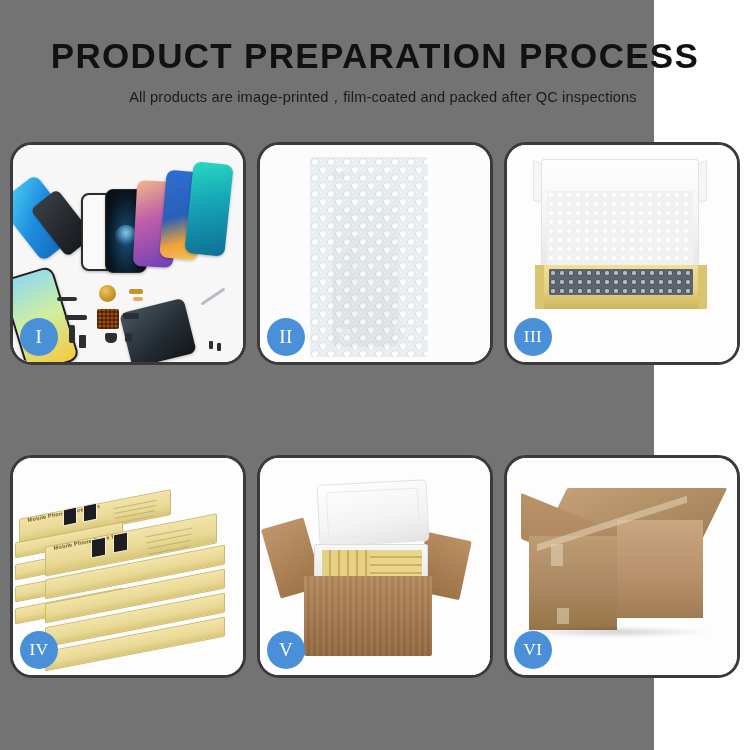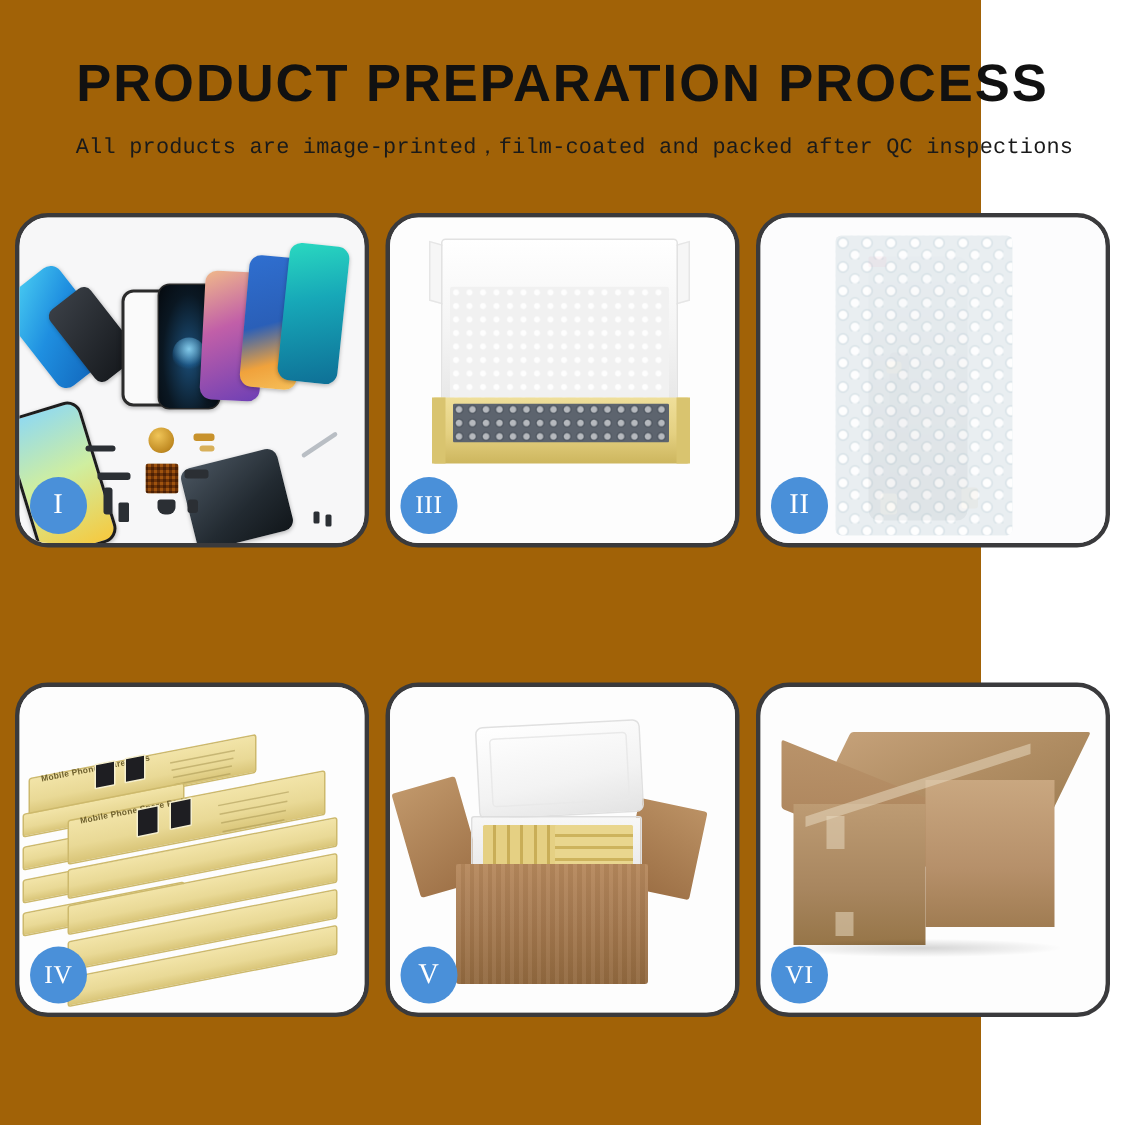--- a/index.html
+++ b/index.html
@@ -2,34 +2,34 @@
 <html><head>
 <meta charset="utf-8">
 <style>
   * { box-sizing: border-box; margin: 0; padding: 0; }
   html, body {
     width: 750px; height: 750px;
     background: #ffffff;
     font-family: "Liberation Sans", sans-serif;
     overflow: hidden;
   }
-  .page { position: relative; width: 654px; height: 750px; background: #a16207; }
+  .page { position: relative; width: 654px; height: 750px; background: #737373; }
 
   
   .header { position: absolute; left: 0; top: 0; width: 750px; text-align: center; }
   .title {
     font-size: 35px; font-weight: 700; color: #111;
     letter-spacing: 1.3px; line-height: 1;
     padding-top: 38px;
     font-family: "Liberation Sans", sans-serif;
   }
   .subtitle {
     font-size: 14.6px; font-weight: 400; color: #1a1a1a;
     letter-spacing: 0.15px; padding-top: 15px;
-    font-family: Liberation Mono, monospace;
+    font-family: Liberation Sans, sans-serif;
     margin-left: 16px;
   }
 
   
   .grid {
     position: absolute; left: 10px; top: 142px;
     width: 730px; height: 536px;
     display: grid;
     grid-template-columns: 236px 236px 236px;
     grid-template-rows: 223px 223px;
@@ -352,49 +352,49 @@
         <div class="chip" style="left:112px;top:188px;width:7px;height:9px;"></div>
         <div class="chip" style="left:196px;top:196px;width:4px;height:8px;border-radius:1px;"></div>
         <div class="chip" style="left:204px;top:198px;width:4px;height:8px;border-radius:1px;"></div>
         <div class="chip" style="left:186px;top:150px;width:28px;height:3px;transform:rotate(-34deg);background:#b9bec4;"></div>
 
         <div class="badge">I</div>
       </div>
     </div>
 
     <div class="panel">
-      <div class="stage p3bg">
-        <div class="lidflapL"></div>
-        <div class="lidflapR"></div>
-        <div class="lidback"></div>
-        <div class="foamsheet"></div>
-        <div class="boxtray"></div>
-        <div class="bubblefill"></div>
-        <div class="trayfrontL"></div>
-        <div class="trayfrontR"></div>
-        <div class="badge wide">III</div>
-      </div>
-    </div>
-
-    <div class="panel">
       <div class="stage p2bg">
         <div class="bubblebag">
           <div class="innerscreen"></div>
           <div class="flexstrip"></div>
           <div class="tagpink"></div>
           <div class="goldtab" style="left:34px;top:84px;width:10px;height:8px;"></div>
           <div class="goldtab" style="left:30px;top:172px;width:11px;height:14px;"></div>
           <div class="goldtab" style="left:84px;top:168px;width:11px;height:14px;"></div>
           <div class="bubbletex"></div>
         </div>
         <div class="badge">II</div>
       </div>
     </div>
 
     <div class="panel">
+      <div class="stage p3bg">
+        <div class="lidflapL"></div>
+        <div class="lidflapR"></div>
+        <div class="lidback"></div>
+        <div class="foamsheet"></div>
+        <div class="boxtray"></div>
+        <div class="bubblefill"></div>
+        <div class="trayfrontL"></div>
+        <div class="trayfrontR"></div>
+        <div class="badge wide">III</div>
+      </div>
+    </div>
+
+    <div class="panel">
       <div class="stage p4bg">
         <div class="stackwrap">
 
           <div class="sbox" style="left:6px;top:46px;width:152px;height:26px;transform:skewY(-11deg);"></div>
           <div class="slab" style="left:14px;top:52px;transform:rotate(-11deg);">Mobile Phone Spare Parts</div>
           <div class="swin" style="left:50px;top:50px;width:14px;height:17px;transform:skewY(-11deg);"></div>
           <div class="swin" style="left:70px;top:46px;width:14px;height:17px;transform:skewY(-11deg);"></div>
           <div class="sline" style="left:100px;top:46px;width:44px;transform:rotate(-11deg);"></div>
           <div class="sline" style="left:101px;top:51px;width:42px;transform:rotate(-11deg);"></div>
           <div class="sline" style="left:102px;top:56px;width:40px;transform:rotate(-11deg);"></div>

